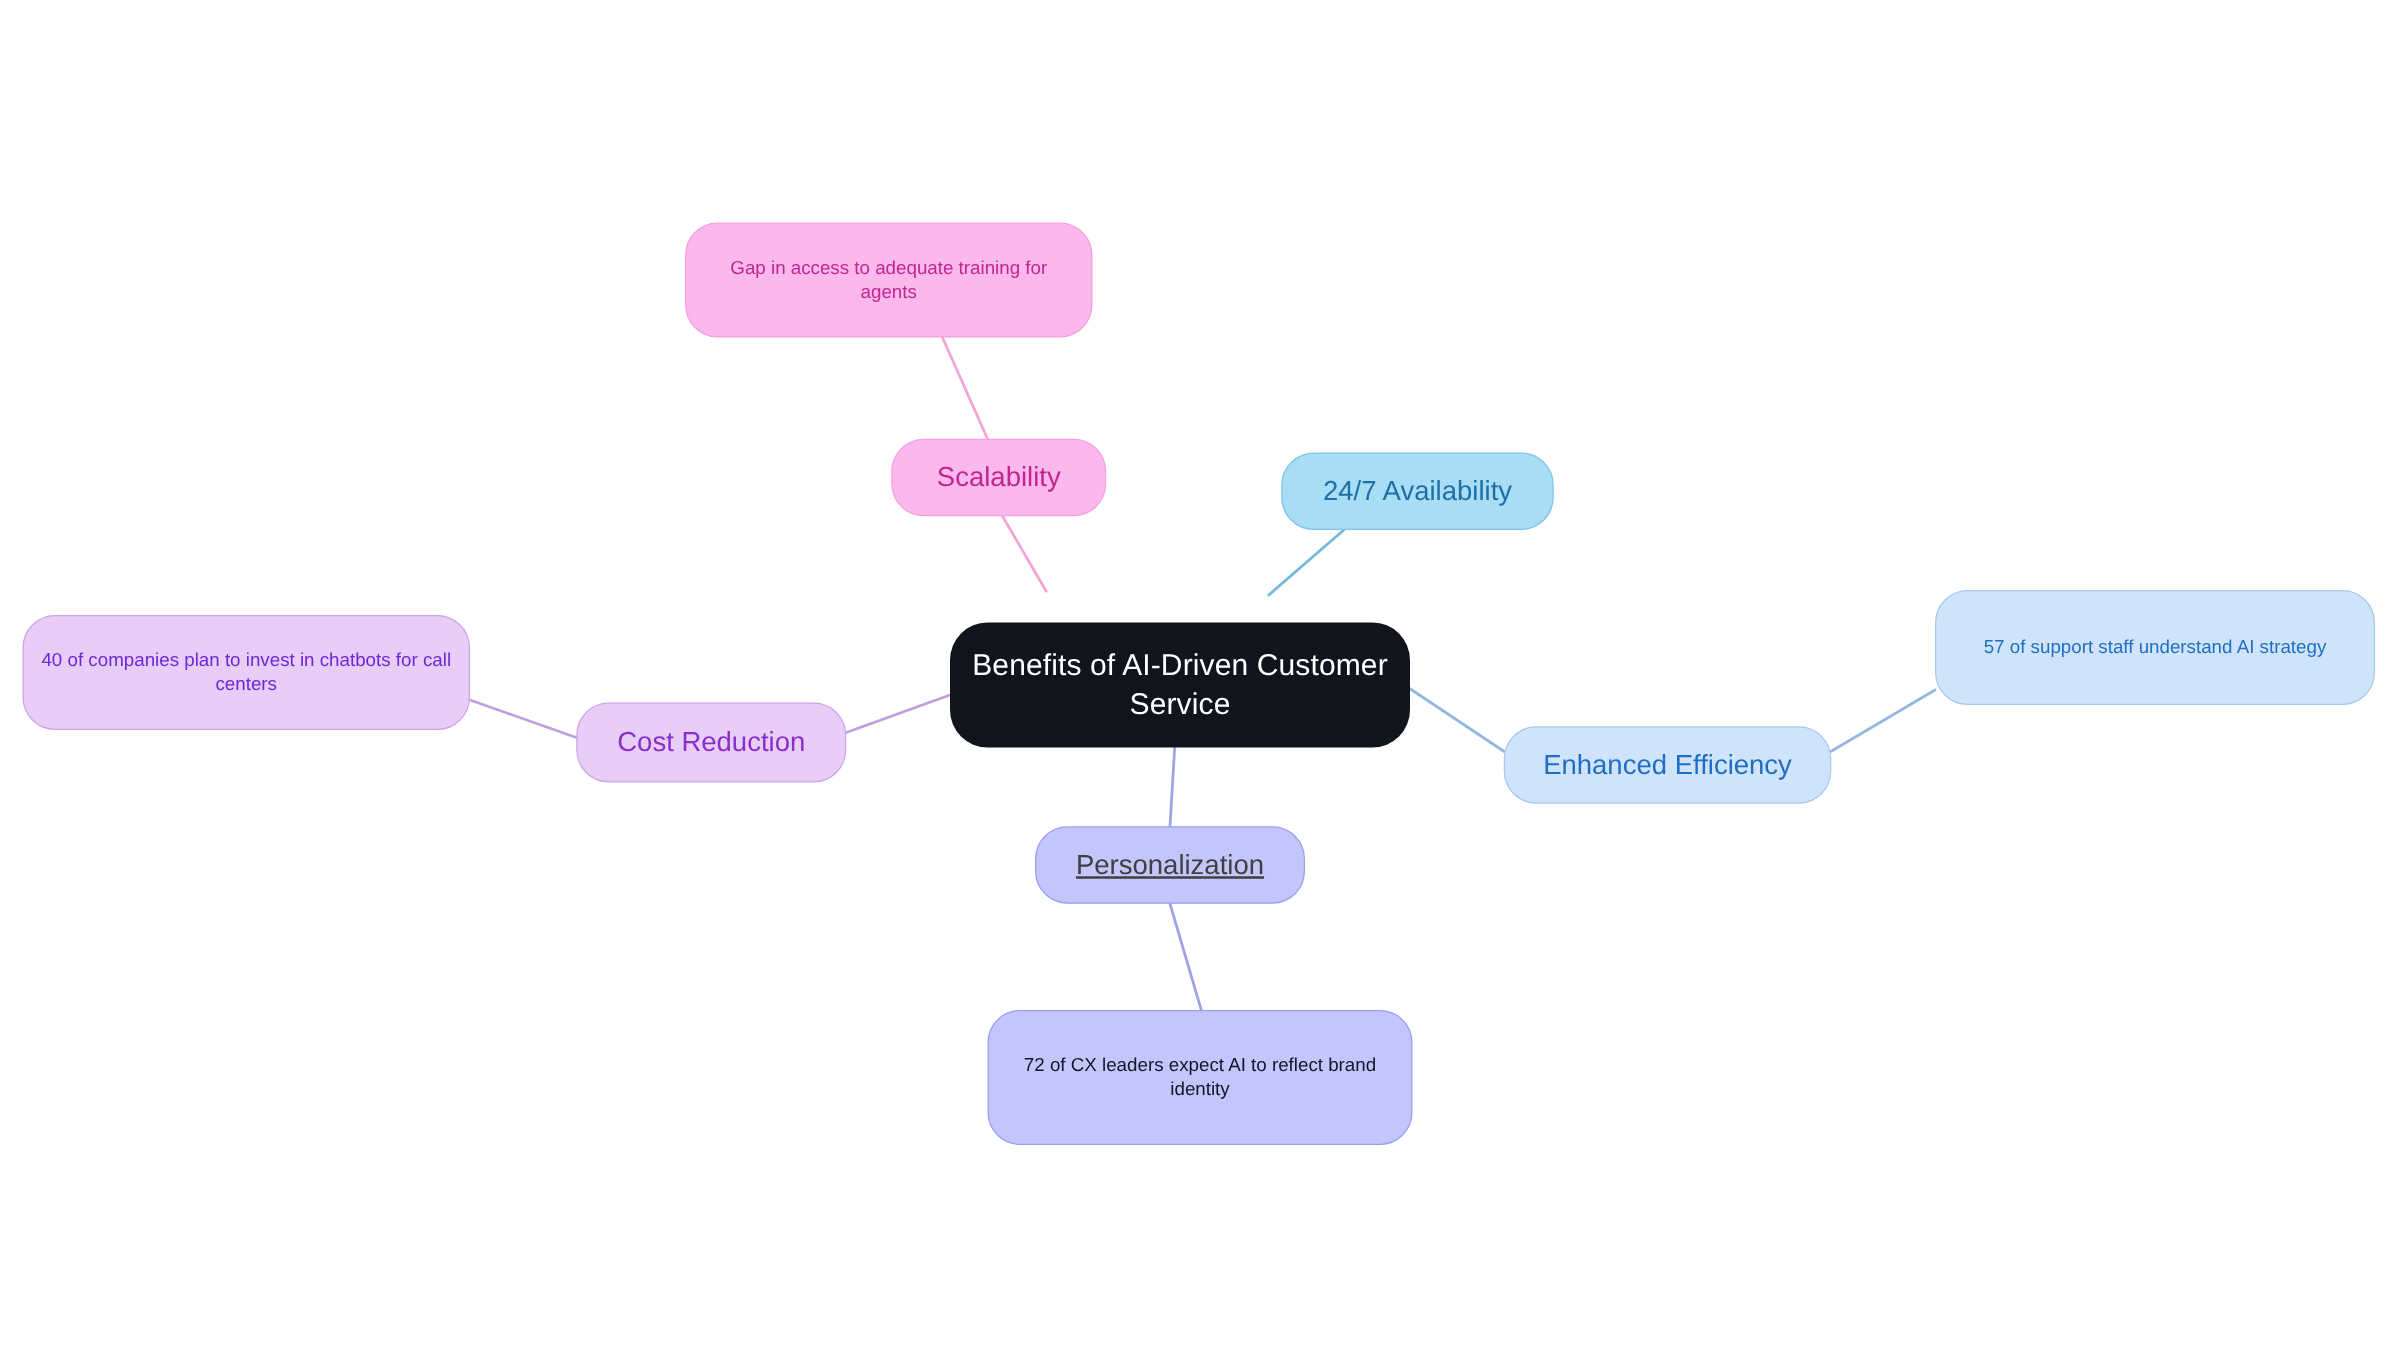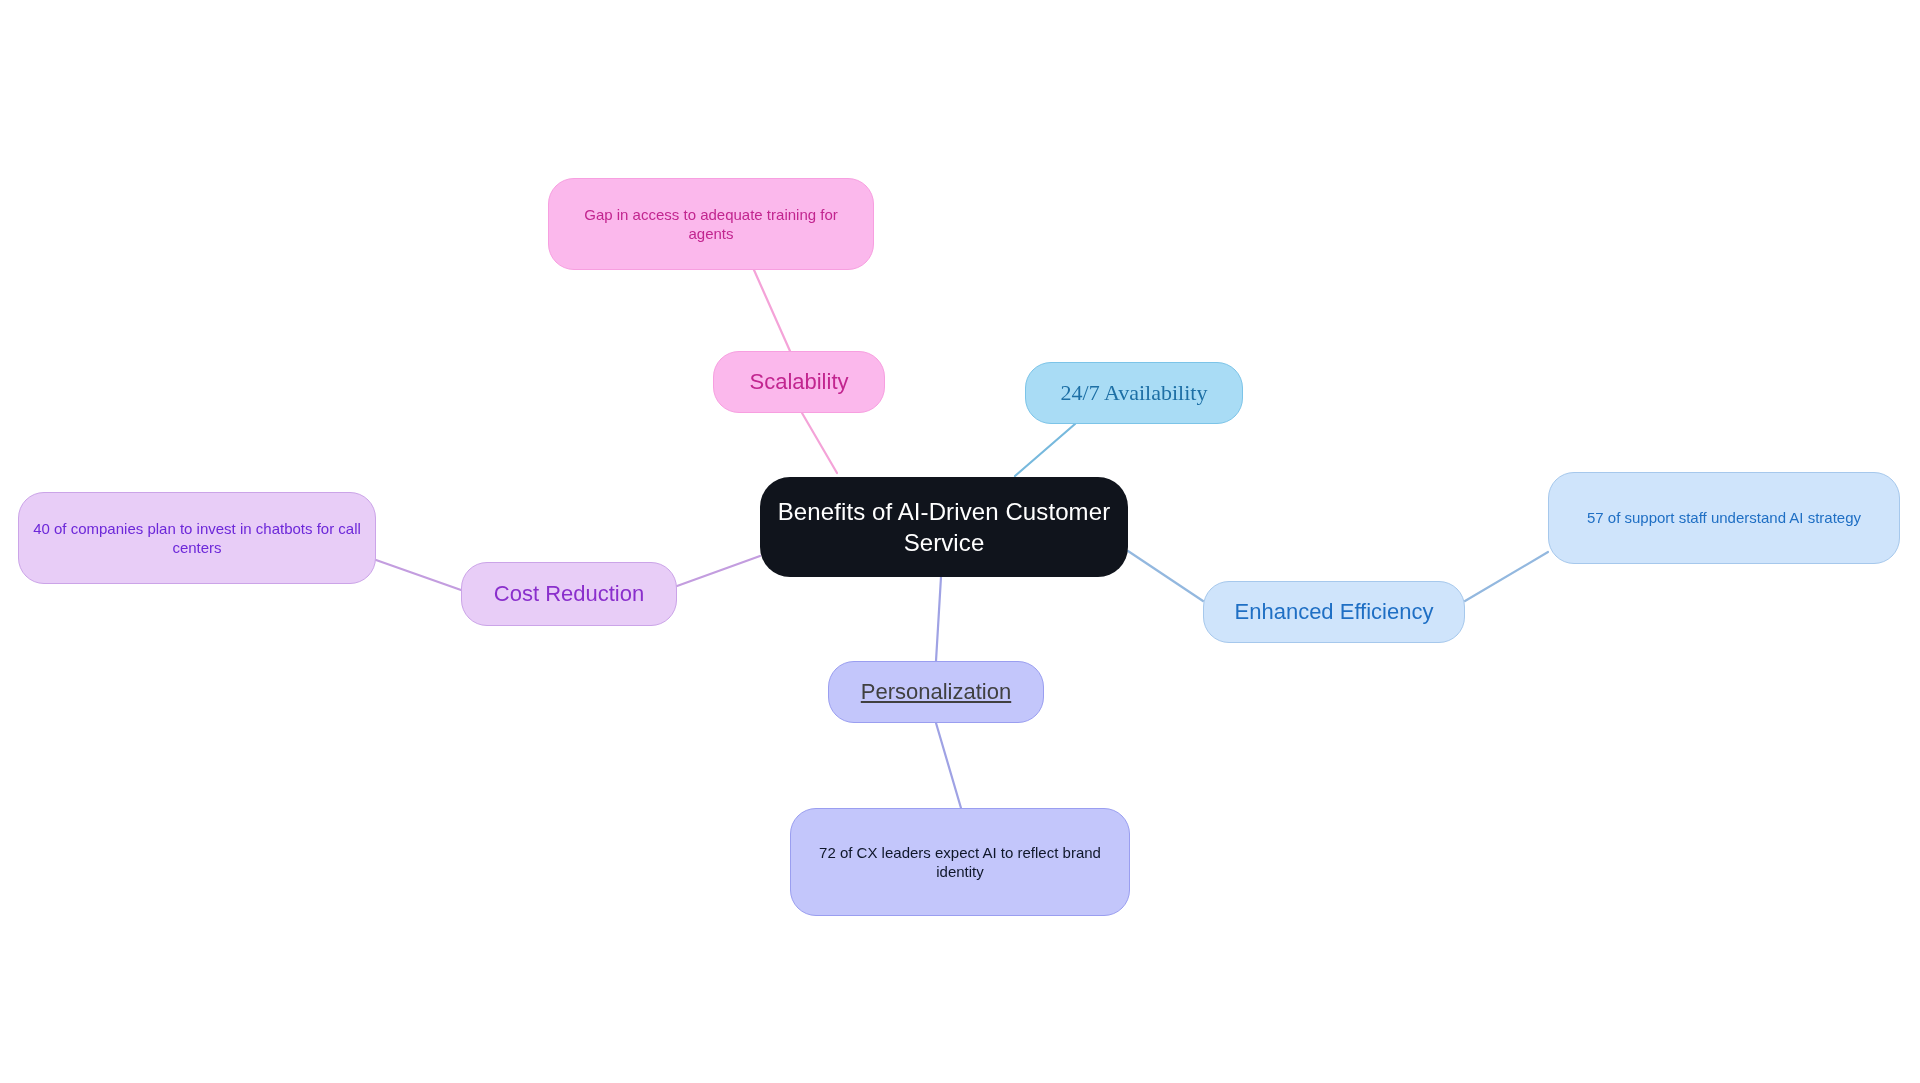--- a/index.html
+++ b/index.html
@@ -37,20 +37,21 @@
     white-space: pre-line;
     padding: 6px 14px;
   }
   .node-root {
     border-radius: 30px;
     border: none;
     color: #ffffff;
     background: #10141c;
     font-size: 24px;
     letter-spacing: 0.1px;
+    margin-top: 21px;
   }
   .node-branch { font-size: 22px; }
   .node-leaf   { font-size: 15px; }
 </style>
 </head>
 <body>
 
 <div id="canvas">
   <svg id="edges" viewBox="0 0 1920 1083" xmlns="http://www.w3.org/2000/svg">
       <path d="M 837 473 L 802 413" stroke="#f4a3d8" stroke-width="2.2" fill="none" stroke-linecap="round"></path>
@@ -60,21 +61,21 @@
       <path d="M 1465 601 L 1548 552" stroke="#93b8df" stroke-width="2.2" fill="none" stroke-linecap="round"></path>
       <path d="M 941 577 L 936 661" stroke="#9fa2e4" stroke-width="2.2" fill="none" stroke-linecap="round"></path>
       <path d="M 936 723 L 961 808" stroke="#9fa2e4" stroke-width="2.2" fill="none" stroke-linecap="round"></path>
       <path d="M 760 556 L 677 586" stroke="#c39ddf" stroke-width="2.2" fill="none" stroke-linecap="round"></path>
       <path d="M 461 590 L 376 560" stroke="#c39ddf" stroke-width="2.2" fill="none" stroke-linecap="round"></path>
     </svg>
   <div id="nodes">
       <div class="node node-root" style="left: 760px; top: 477px; width: 368px; height: 100px; background: rgb(16, 20, 28); color: rgb(255, 255, 255);"><span>Benefits of AI-Driven Customer Service</span></div>
       <div class="node node-branch" style="left: 713px; top: 351px; width: 172px; height: 62px; background: rgb(251, 184, 236); border-color: rgb(247, 159, 224); color: rgb(194, 37, 143);"><span>Scalability</span></div>
       <div class="node node-leaf" style="left: 548px; top: 178px; width: 326px; height: 92px; background: rgb(251, 184, 236); border-color: rgb(247, 159, 224); color: rgb(194, 37, 143);"><span>Gap in access to adequate training for agents</span></div>
-      <div class="node node-branch" style="left: 1025px; top: 362px; width: 218px; height: 62px; background: rgb(169, 220, 245); border-color: rgb(124, 196, 232); color: rgb(29, 111, 165); font-family: Liberation Serif, serif;"><span>24/7 Availability</span></div>
+      <div class="node node-branch" style="left: 1025px; top: 362px; width: 218px; height: 62px; background: rgb(169, 220, 245); border-color: rgb(124, 196, 232); color: rgb(29, 111, 165);"><span>24/7 Availability</span></div>
       <div class="node node-branch" style="left: 1203px; top: 581px; width: 262px; height: 62px; background: rgb(207, 228, 251); border-color: rgb(166, 200, 236); color: rgb(31, 111, 196);"><span>Enhanced Efficiency</span></div>
       <div class="node node-leaf" style="left: 1548px; top: 472px; width: 352px; height: 92px; background: rgb(207, 228, 251); border-color: rgb(166, 200, 236); color: rgb(31, 111, 196);"><span>57 of support staff understand AI strategy</span></div>
       <div class="node node-branch" style="left: 828px; top: 661px; width: 216px; height: 62px; background: rgb(195, 198, 251); border-color: rgb(154, 158, 240); color: #404040; text-decoration: underline;"><span>Personalization</span></div>
       <div class="node node-leaf" style="left: 790px; top: 808px; width: 340px; height: 108px; background: rgb(195, 198, 251); border-color: rgb(154, 158, 240); color: #0f172a;"><span>72 of CX leaders expect AI to reflect brand identity</span></div>
       <div class="node node-branch" style="left: 461px; top: 562px; width: 216px; height: 64px; background: rgb(232, 205, 247); border-color: rgb(203, 164, 232); color: rgb(138, 47, 204);"><span>Cost Reduction</span></div>
       <div class="node node-leaf" style="left: 18px; top: 492px; width: 358px; height: 92px; background: rgb(232, 205, 247); border-color: rgb(203, 164, 232); color: #6d28d9;"><span>40 of companies plan to invest in chatbots for call centers</span></div>
     </div>
 </div>
 
 </body></html>

